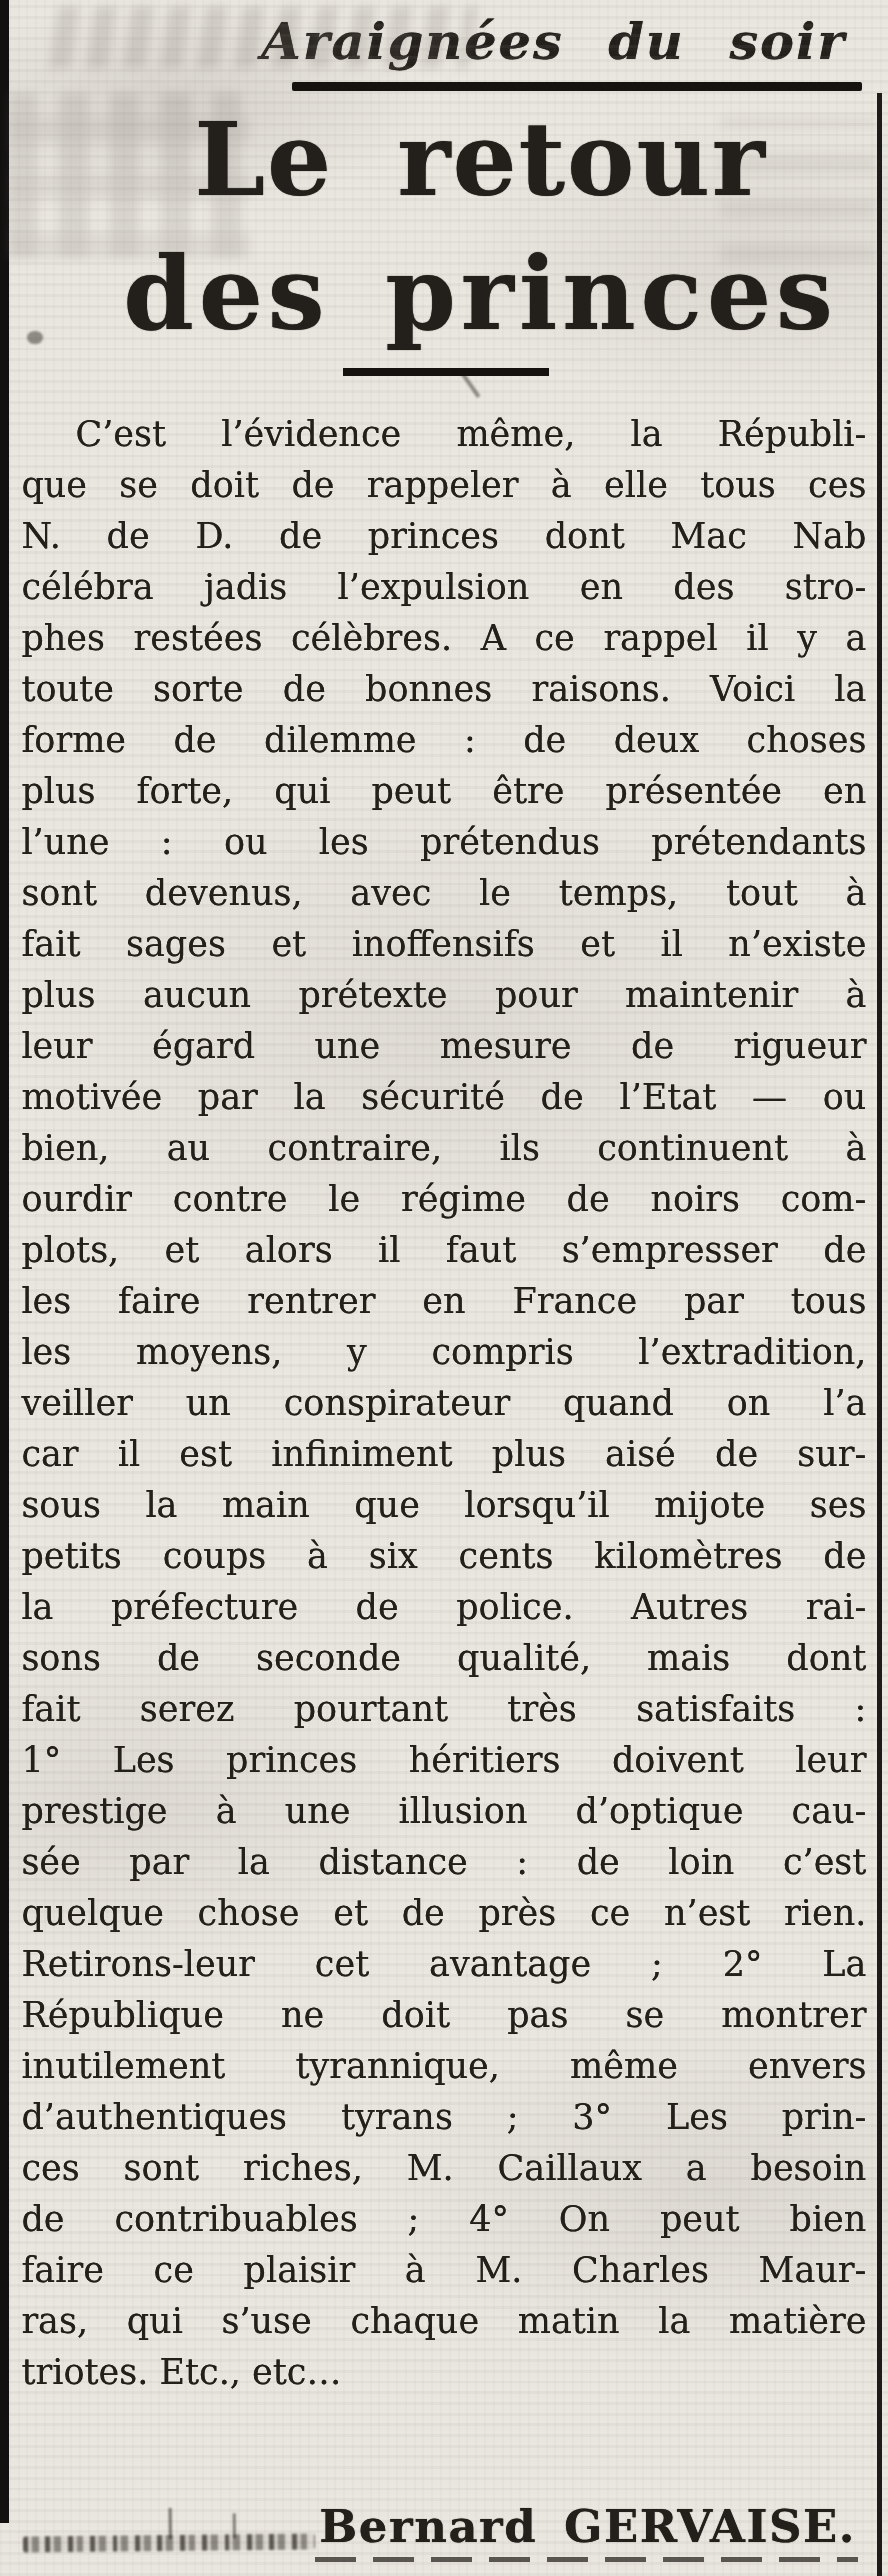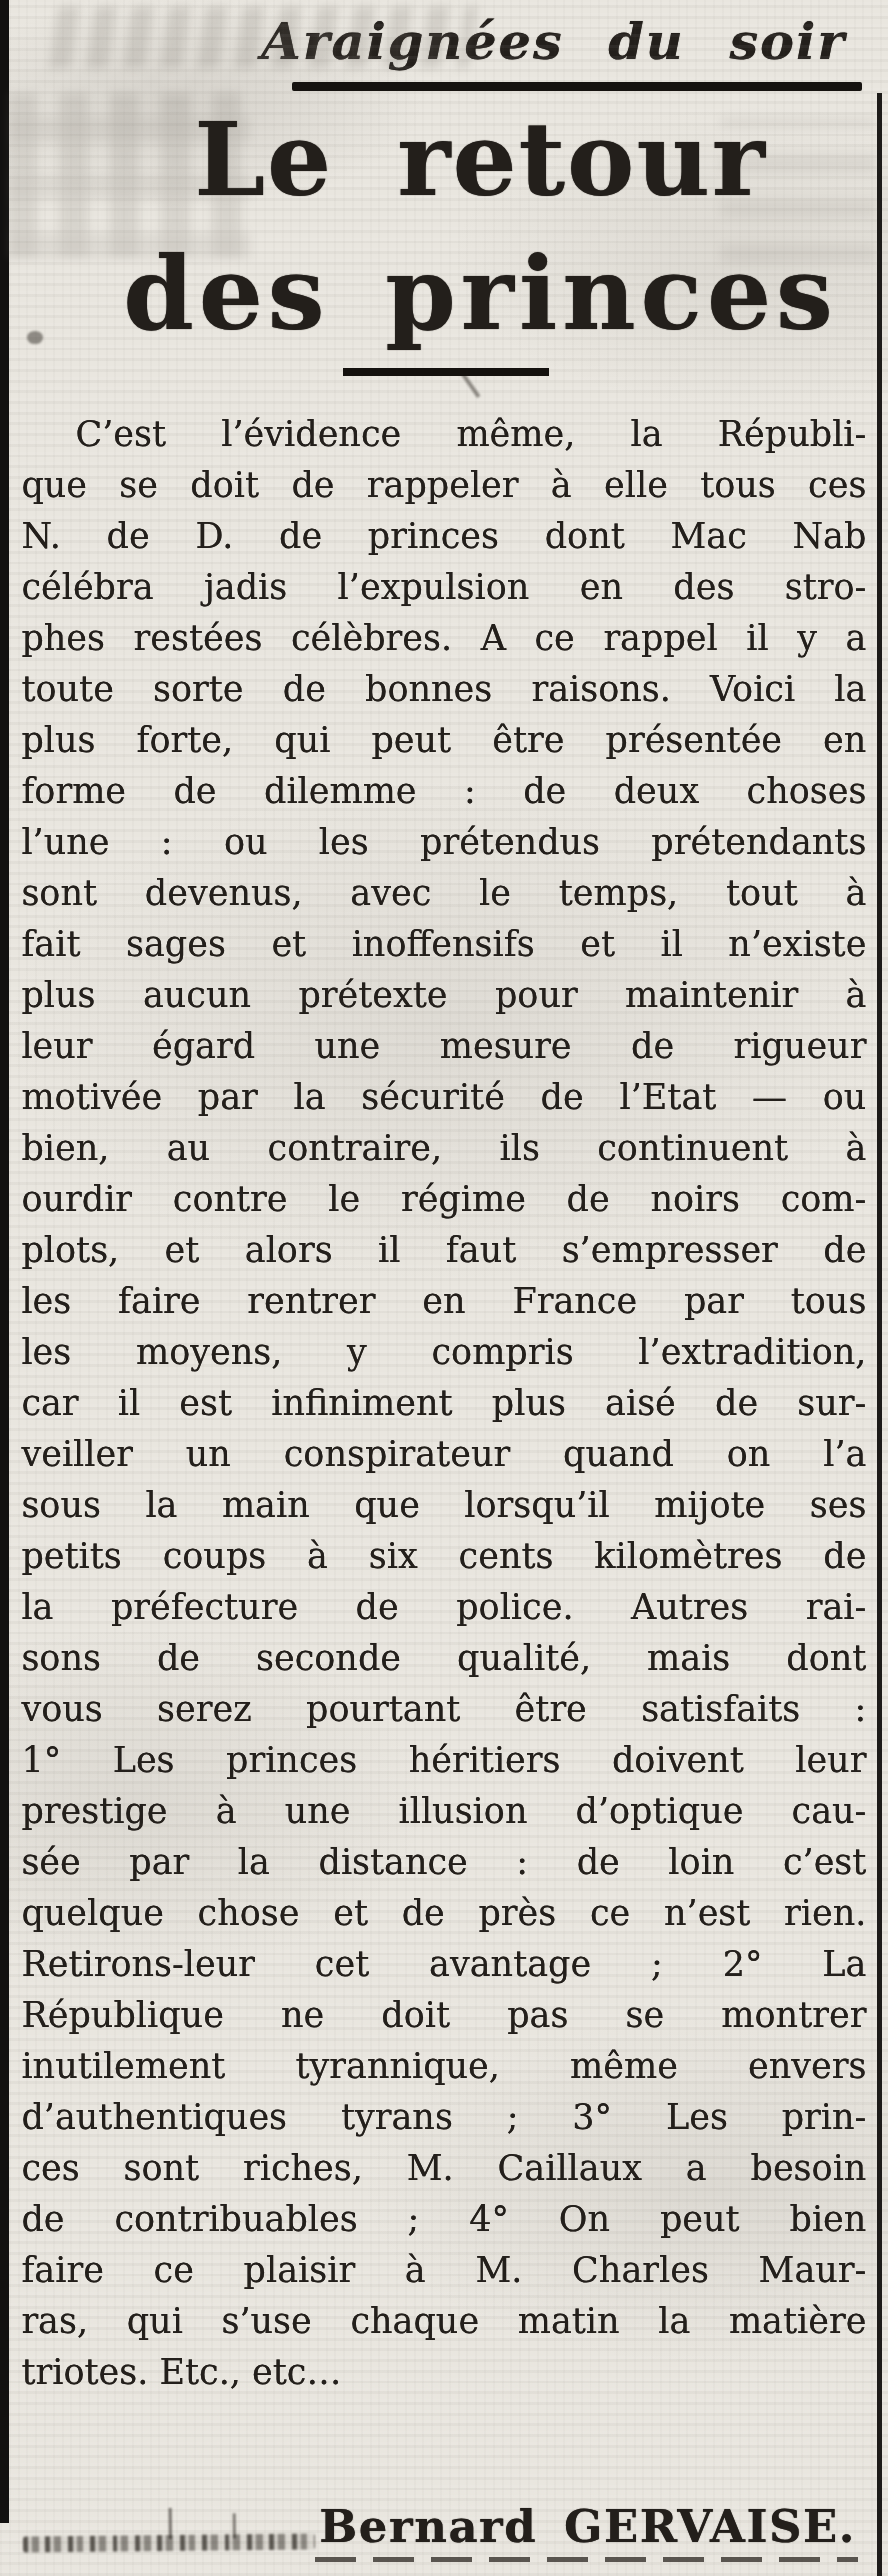--- a/index.html
+++ b/index.html
@@ -118,40 +118,40 @@
     <div class="title-rule"></div>
   </header>
 
   <main class="body" id="body-lines">
       <div class="line first">C’est l’évidence même, la Républi-</div>
       <div class="line">que se doit de rappeler à elle tous ces</div>
       <div class="line">N. de D. de princes dont Mac Nab</div>
       <div class="line">célébra jadis l’expulsion en des stro-</div>
       <div class="line">phes restées célèbres. A ce rappel il y a</div>
       <div class="line">toute sorte de bonnes raisons. Voici la</div>
+      <div class="line">forme de dilemme : de deux choses</div>
       <div class="line">plus forte, qui peut être présentée en</div>
-      <div class="line">forme de dilemme : de deux choses</div>
       <div class="line">l’une : ou les prétendus prétendants</div>
       <div class="line">sont devenus, avec le temps, tout à</div>
       <div class="line">fait sages et inoffensifs et il n’existe</div>
       <div class="line">plus aucun prétexte pour maintenir à</div>
       <div class="line">leur égard une mesure de rigueur</div>
       <div class="line">motivée par la sécurité de l’Etat — ou</div>
       <div class="line">bien, au contraire, ils continuent à</div>
       <div class="line">ourdir contre le régime de noirs com-</div>
       <div class="line">plots, et alors il faut s’empresser de</div>
       <div class="line">les faire rentrer en France par tous</div>
       <div class="line">les moyens, y compris l’extradition,</div>
+      <div class="line">veiller un conspirateur quand on l’a</div>
       <div class="line">car il est infiniment plus aisé de sur-</div>
-      <div class="line">veiller un conspirateur quand on l’a</div>
       <div class="line">sous la main que lorsqu’il mijote ses</div>
       <div class="line">petits coups à six cents kilomètres de</div>
       <div class="line">la préfecture de police. Autres rai-</div>
       <div class="line">sons de seconde qualité, mais dont</div>
-      <div class="line">vous serez pourtant être satisfaits :</div>
+      <div class="line">fait serez pourtant très satisfaits :</div>
       <div class="line">1° Les princes héritiers doivent leur</div>
       <div class="line">prestige à une illusion d’optique cau-</div>
       <div class="line">sée par la distance : de loin c’est</div>
       <div class="line">quelque chose et de près ce n’est rien.</div>
       <div class="line">Retirons-leur cet avantage ; 2° La</div>
       <div class="line">République ne doit pas se montrer</div>
       <div class="line">inutilement tyrannique, même envers</div>
       <div class="line">d’authentiques tyrans ; 3° Les prin-</div>
       <div class="line">ces sont riches, M. Caillaux a besoin</div>
       <div class="line">de contribuables ; 4° On peut bien</div>

